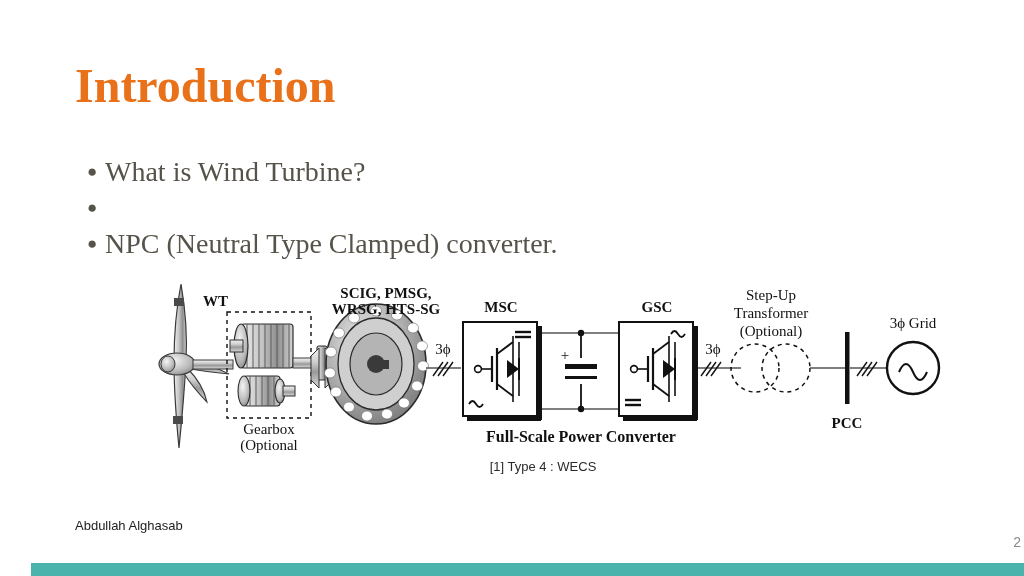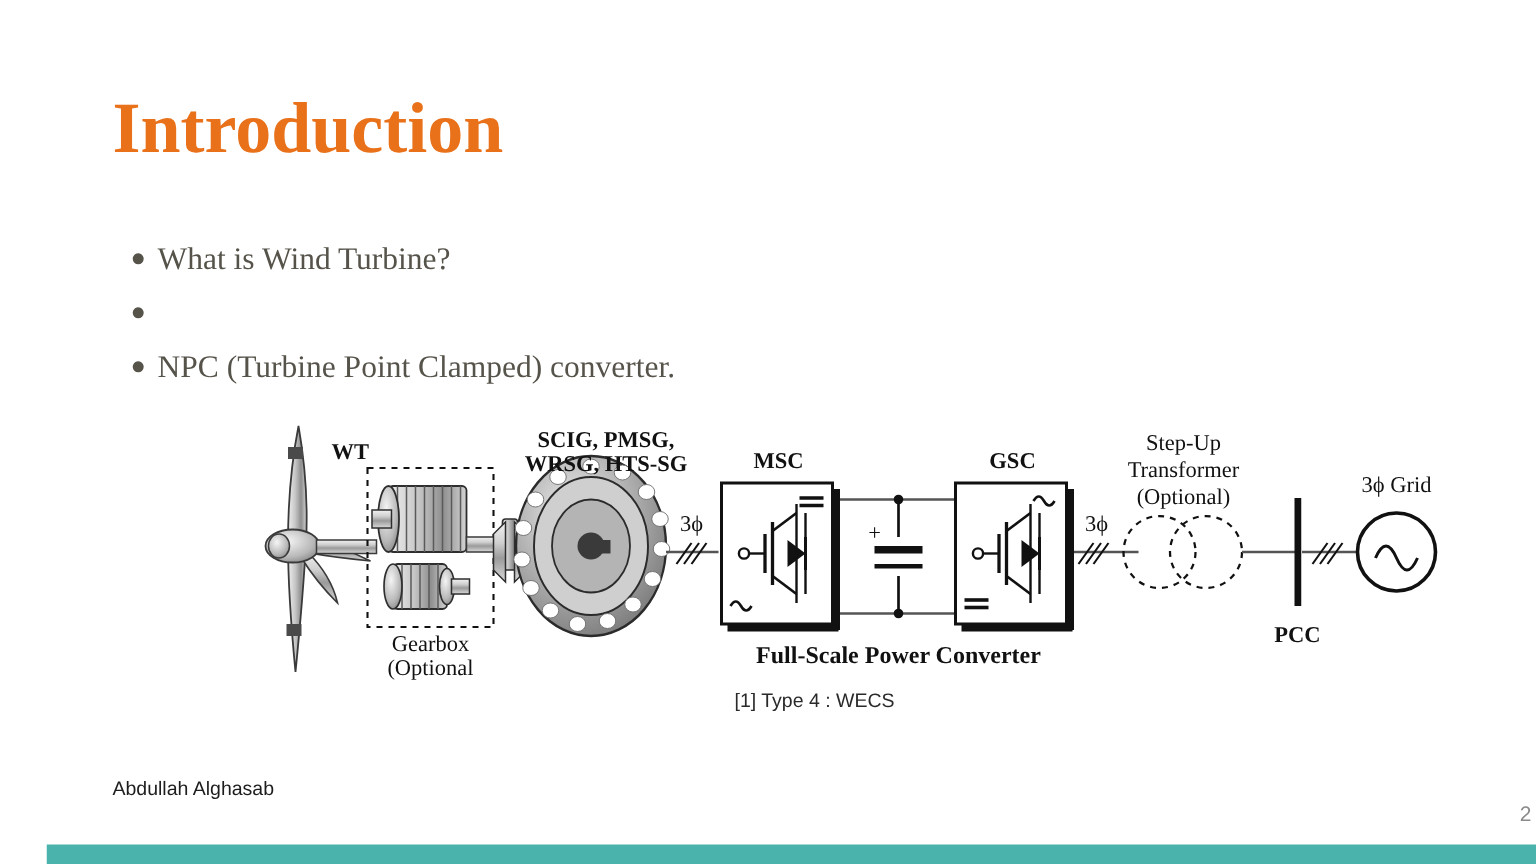--- a/index.html
+++ b/index.html
@@ -48,30 +48,30 @@
     flex: 0 0 22px;
     color: #56534A;
     font-size: 17px;
     line-height: 32px;
     text-align: left;
     padding-left: 4px;
     box-sizing: border-box;
   }
   .bullet-text {
     font-family: "Liberation Serif", serif;
-    font-size: 21px;
+    font-size: 28px;
     line-height: 32px;
     color: #56534A;
     white-space: nowrap;
   }
 
   
   .diagram {
     position: absolute;
-    left: 128px;
+    left: 110px;
     top: 276px;
     width: 800px;
     height: 180px;
   }
   .diagram svg {
     display: block;
     width: 800px;
     height: 180px;
   }
 
@@ -123,21 +123,21 @@
   <div class="bullets">
     <div class="bullet-row">
       <span class="bullet-dot">●</span>
       <span class="bullet-text">What is Wind Turbine?</span>
     </div>
     <div class="bullet-row">
       <span class="bullet-dot">●</span>
     </div>
     <div class="bullet-row">
       <span class="bullet-dot">●</span>
-      <span class="bullet-text">NPC  (Turbine Point Clamped) converter.</span>
+      <span class="bullet-text">NPC  (Neutral Type Clamped) converter.</span>
     </div>
   </div>
 
   <div class="diagram">
     <svg viewBox="0 0 800 180" xmlns="http://www.w3.org/2000/svg">
       <defs>
         <linearGradient id="metalH" x1="0" y1="0" x2="0" y2="1">
           <stop offset="0%" stop-color="#f2f2f2"></stop>
           <stop offset="35%" stop-color="#cfcfcf"></stop>
           <stop offset="60%" stop-color="#9a9a9a"></stop>

